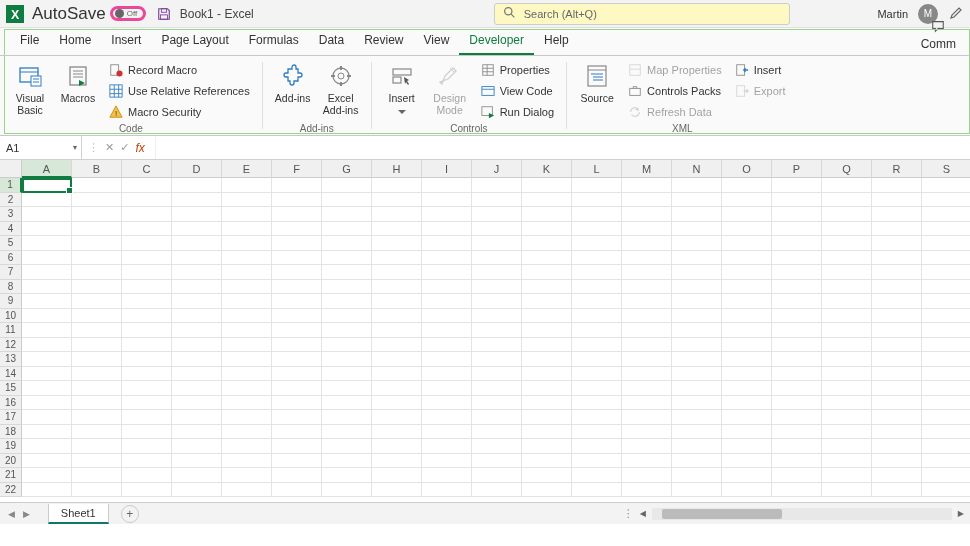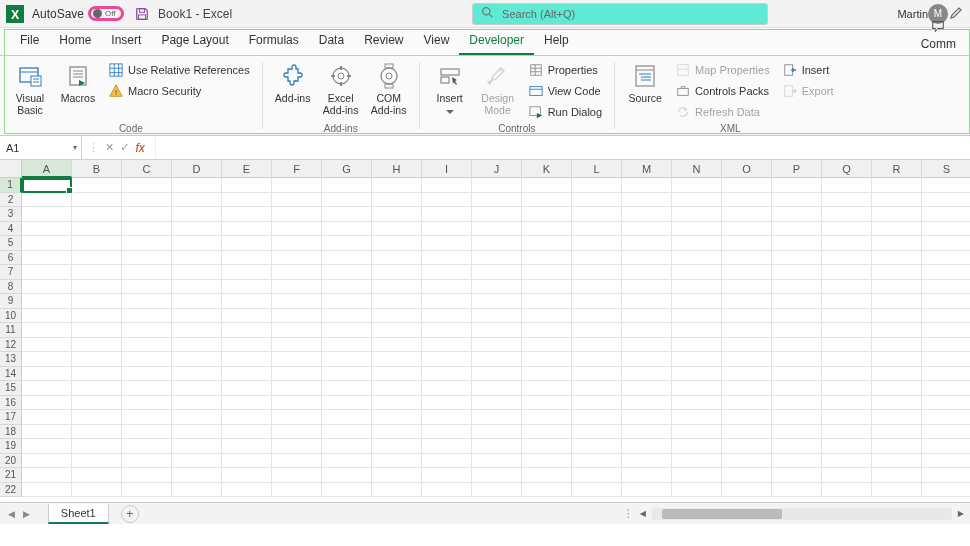--- a/index.html
+++ b/index.html
@@ -1,30 +1,30 @@
 <!DOCTYPE html>
 <html><head>
 <meta charset="utf-8">
 <style>
   * { box-sizing: border-box; margin: 0; padding: 0; }
   body { font-family: "Segoe UI", Arial, sans-serif; font-size: 11px; color: #333; background: #fff; width: 970px; height: 546px; overflow: hidden; }
   
   
   .titlebar { height: 28px; background: #f3f3f3; display: flex; align-items: center; padding: 0 6px; border-bottom: 1px solid #e0e0e0; }
   .excel-logo { width: 18px; height: 18px; background: #107c41; display: inline-flex; align-items: center; justify-content: center; color: #fff; font-weight: bold; font-size: 10px; border-radius: 2px; margin-right: 8px; }
-  .autosave-label { font-size: 12px; margin-right: 4px; }
+  .autosave-label { font-size: 17px; margin-right: 4px; }
   .autosave-toggle { width: 36px; height: 15px; border: 3px solid #ec4899; border-radius: 8px; display: inline-flex; align-items: center; padding: 0 2px; margin-right: 10px; position: relative; }
   .autosave-toggle .knob { width: 9px; height: 9px; background: #666; border-radius: 50%; }
   .autosave-toggle .off-text { font-size: 8px; margin-left: 3px; color: #666; }
   .save-icon { width: 16px; height: 16px; display: inline-flex; align-items: center; justify-content: center; margin-right: 8px; }
   .save-icon svg { width: 14px; height: 14px; }
   .doc-title { font-size: 12px; color: #444; }
-  .search-box { margin-left: 240px; width: 296px; height: 22px; border: 1px solid #ccc; border-radius: 3px; display: flex; align-items: center; padding: 0 8px; color: #666; background: #5eead4; }
+  .search-box { margin-left: 240px; width: 296px; height: 22px; border: 1px solid #ccc; border-radius: 3px; display: flex; align-items: center; padding: 0 8px; color: #666; background: #fef9c3; }
   .search-box .mag { margin-right: 8px; }
-  .titlebar-right { margin-left: auto; display: flex; align-items: center; gap: 0; }
+  .titlebar-right { margin-left: auto; display: flex; align-items: center; gap: 10px; }
   .avatar { width: 20px; height: 20px; border-radius: 50%; background: #888; color: #fff; display: inline-flex; align-items: center; justify-content: center; font-size: 10px; }
   
   
   .tabs { height: 28px; display: flex; align-items: flex-end; padding: 0 10px; border-bottom: 1px solid #c8c8c8; position: relative; background: #fafafa; }
   .tabs .highlight-border { position: absolute; left: 4px; right: 0; top: 1px; bottom: 0; border: 1.5px solid #98d48a; border-bottom: none; pointer-events: none; }
   .tab { padding: 5px 10px 6px; font-size: 12px; color: #333; cursor: pointer; }
   .tab.active { color: #107c41; border-bottom: 2px solid #107c41; font-weight: 500; }
   .comm-btn { margin-left: auto; display: flex; align-items: center; gap: 4px; font-size: 12px; padding: 4px; flex-direction: column; }
   
   
@@ -172,20 +172,29 @@
               <line x1="8" y1="14" x2="18" y2="14" stroke="#888"></line>
               <polygon points="14,17 20,20 14,23" fill="#107c41"></polygon>
             </svg>
         </span>
         <span class="label">Macros</span>
       </div>
       <div class="small-btns">
         <div class="small-btn">
           <span class="icon">
               <svg width="14" height="14" viewBox="0 0 16 16">
+                <rect x="2" y="2" width="9" height="12" fill="none" stroke="#888"></rect>
+                <circle cx="12" cy="12" r="3.5" fill="#c33"></circle>
+              </svg>
+            </span>
+          <span>Record Macro</span>
+        </div>
+        <div class="small-btn">
+          <span class="icon">
+              <svg width="14" height="14" viewBox="0 0 16 16">
                 <rect x="1" y="1" width="14" height="14" fill="none" stroke="#2e7cc2"></rect>
                 <line x1="1" y1="6" x2="15" y2="6" stroke="#2e7cc2"></line>
                 <line x1="1" y1="11" x2="15" y2="11" stroke="#2e7cc2"></line>
                 <line x1="6" y1="1" x2="6" y2="15" stroke="#2e7cc2"></line>
                 <line x1="11" y1="1" x2="11" y2="15" stroke="#2e7cc2"></line>
               </svg>
             </span>
           <span>Use Relative References</span>
         </div>
         <div class="small-btn">
@@ -218,31 +227,20 @@
             <svg width="26" height="26" viewBox="0 0 26 26">
               <circle cx="13" cy="13" r="8" fill="none" stroke="#888" stroke-width="1.3"></circle>
               <circle cx="13" cy="13" r="3" fill="none" stroke="#888"></circle>
               <line x1="13" y1="3" x2="13" y2="7" stroke="#888" stroke-width="2"></line>
               <line x1="13" y1="19" x2="13" y2="23" stroke="#888" stroke-width="2"></line>
               <line x1="3" y1="13" x2="7" y2="13" stroke="#888" stroke-width="2"></line>
               <line x1="19" y1="13" x2="23" y2="13" stroke="#888" stroke-width="2"></line>
             </svg>
           </span>
         <span class="label">Excel Add-ins</span>
-      </div>
-      <div class="big-btn">
-        <span class="icon">
-            <svg width="26" height="26" viewBox="0 0 26 26">
-              <circle cx="13" cy="13" r="8" fill="none" stroke="#888" stroke-width="1.3"></circle>
-              <circle cx="13" cy="13" r="3" fill="none" stroke="#888"></circle>
-              <rect x="9" y="1" width="8" height="4" fill="none" stroke="#888"></rect>
-              <rect x="9" y="21" width="8" height="4" fill="none" stroke="#888"></rect>
-            </svg>
-          </span>
-        <span class="label">COM Add-ins</span>
       </div>
     </div>
     <div class="group-label">Add-ins</div>
   </div>
   <div class="ribbon-sep"></div>
 
   <div class="ribbon-group">
     <div class="group-body">
       <div class="big-btn">
         <span class="icon">

